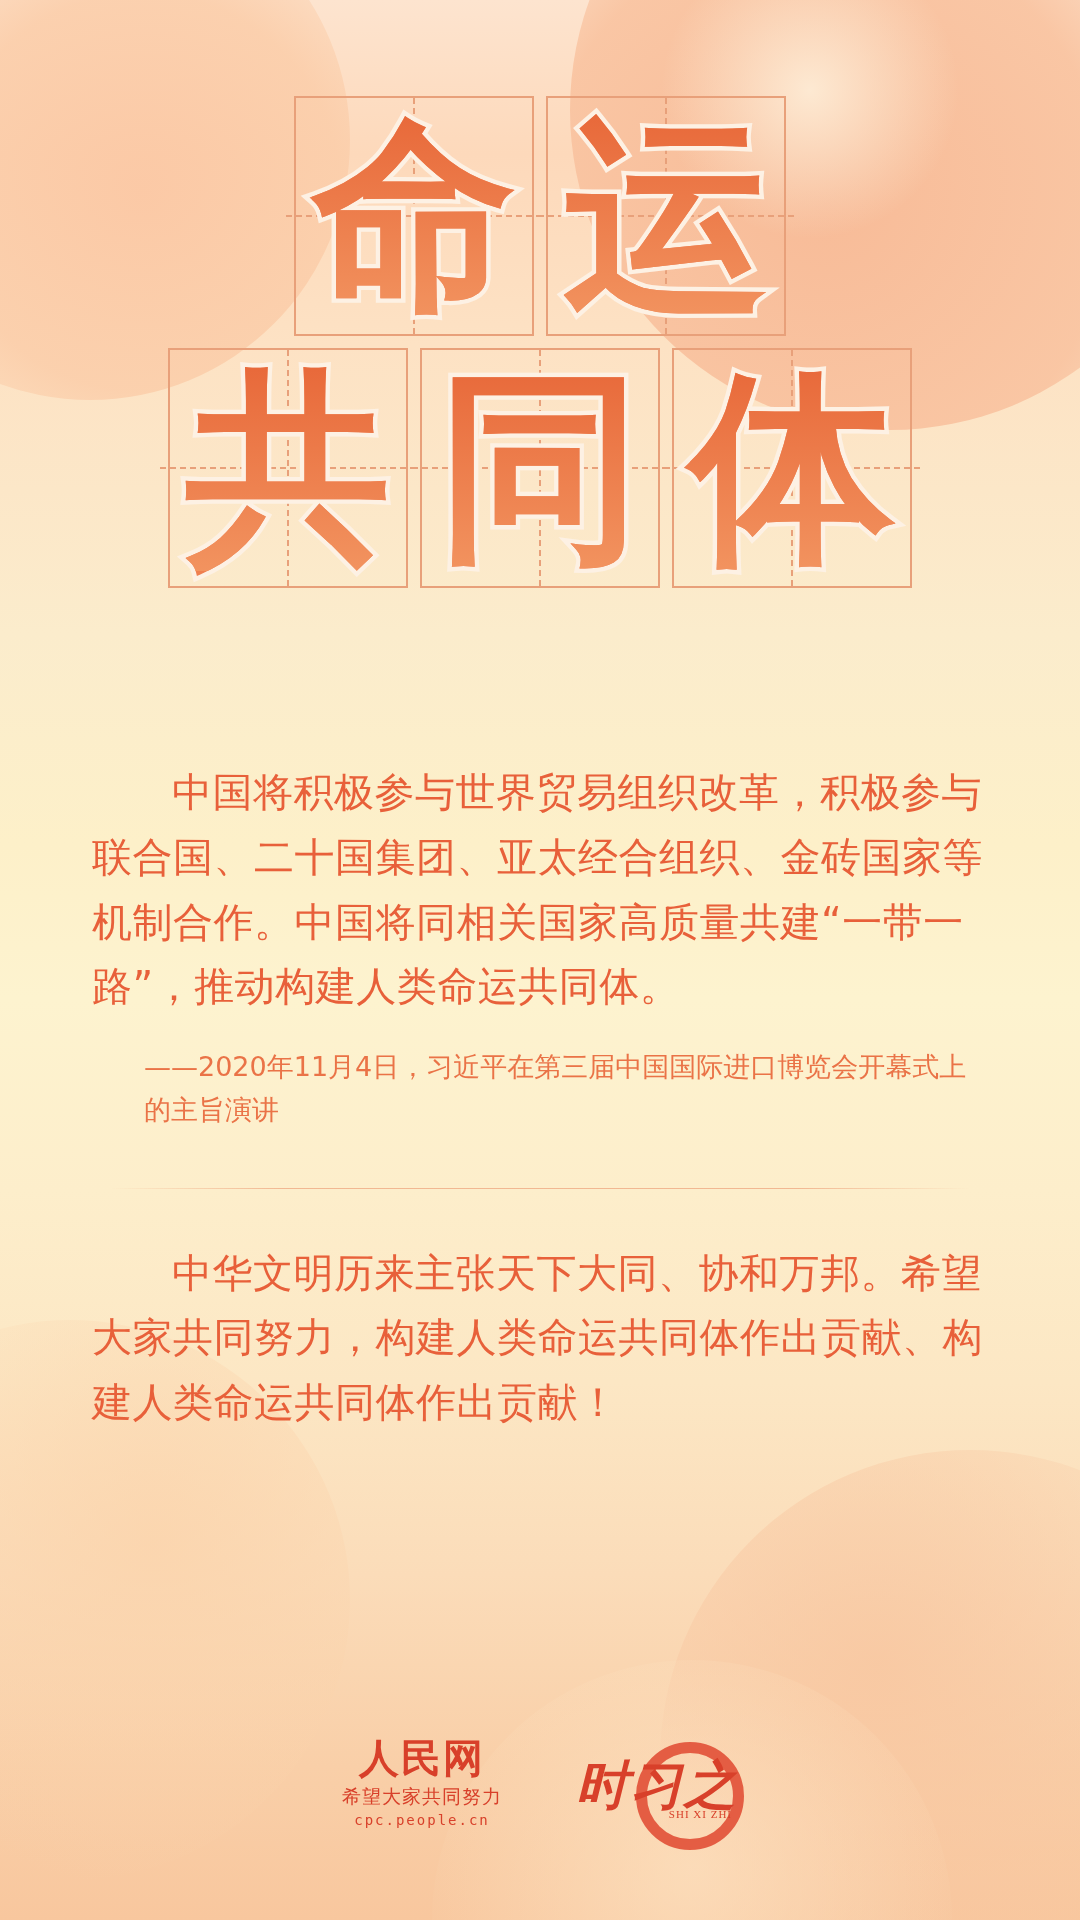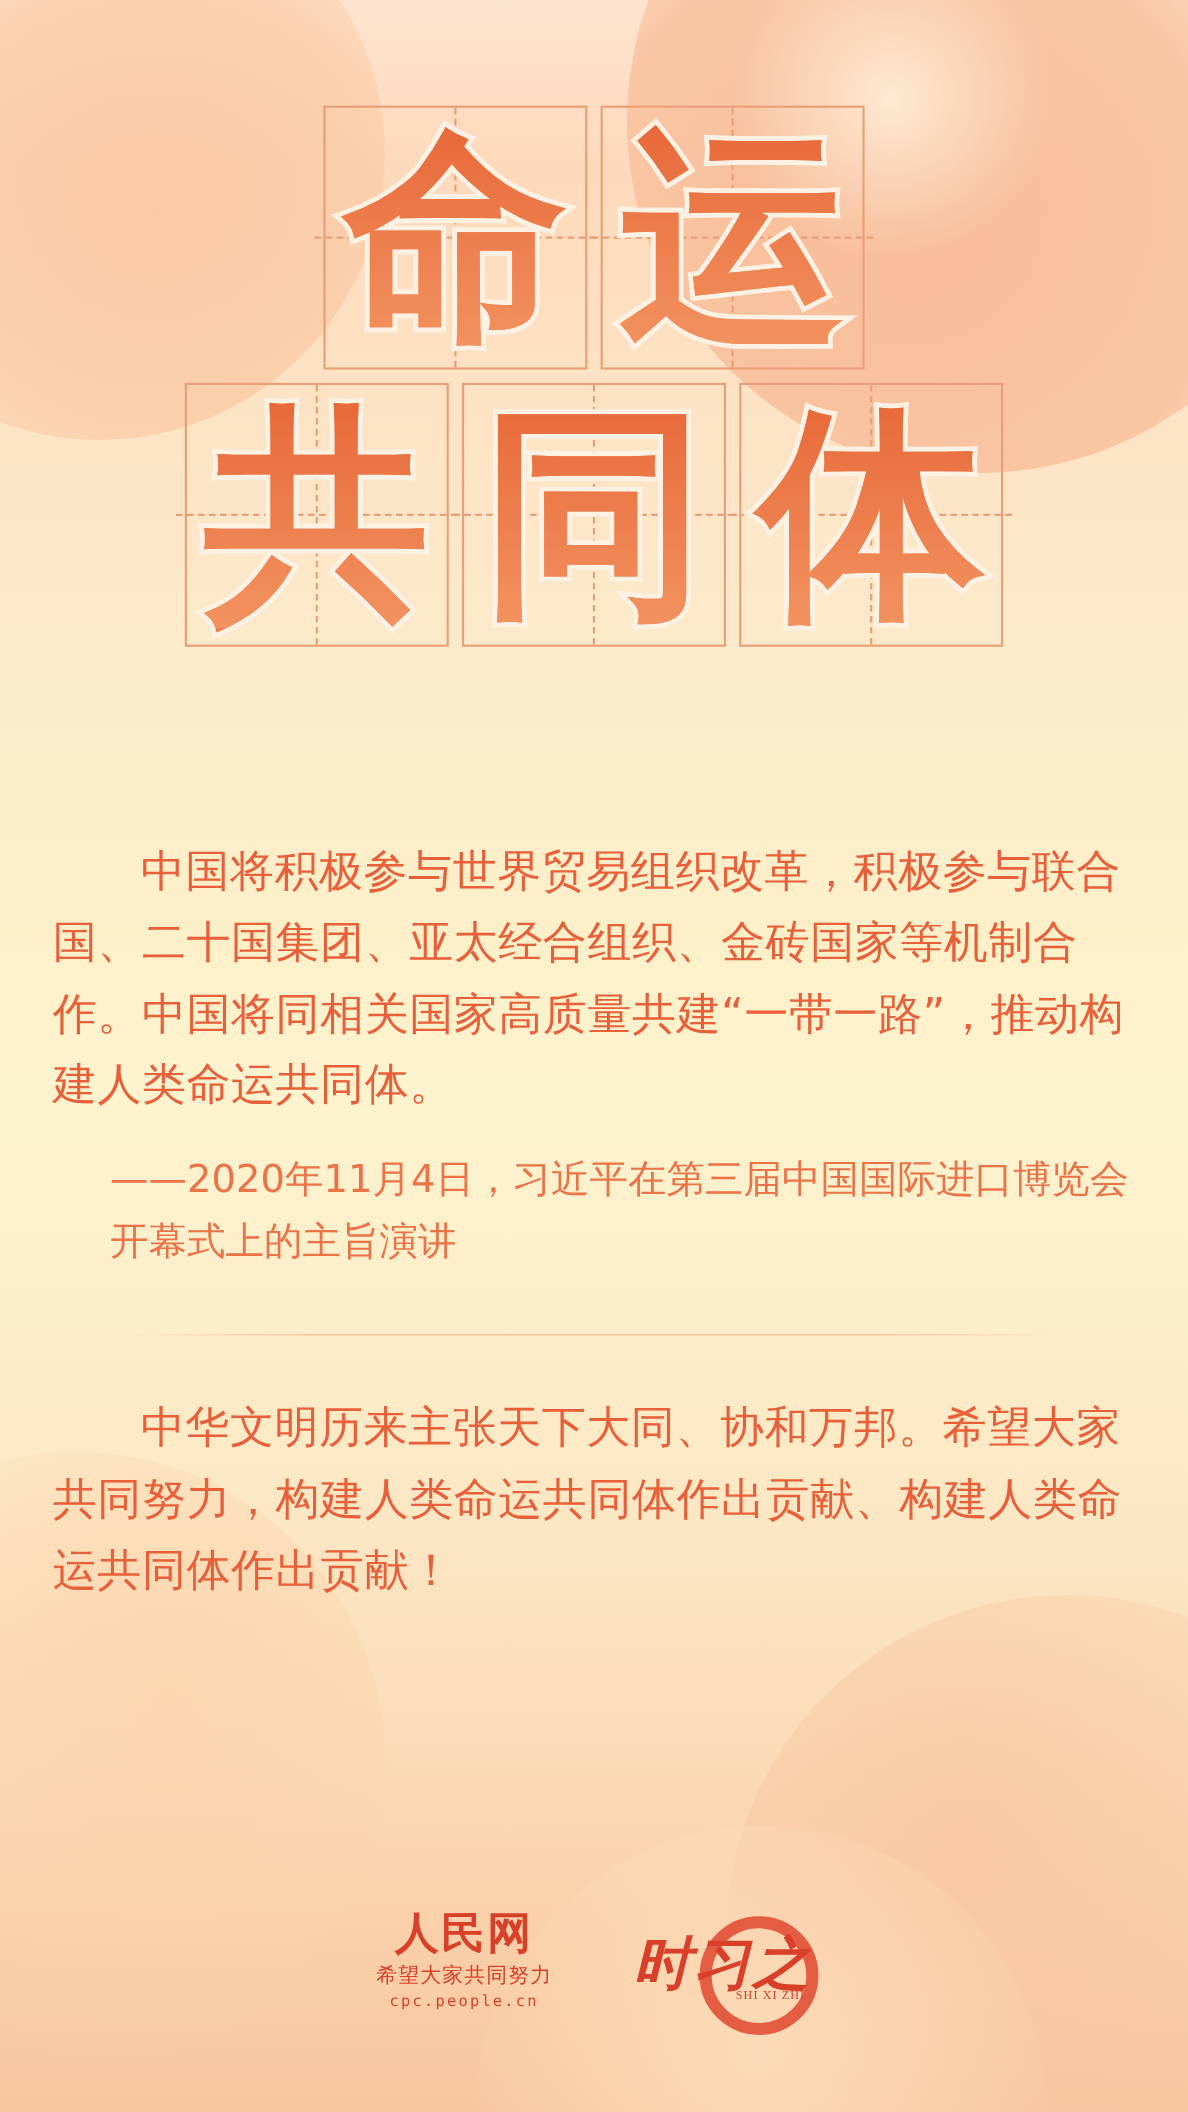--- a/index.html
+++ b/index.html
@@ -139,35 +139,35 @@
     color: transparent;
   }
 
   
   .content {
     position: absolute;
     left: 0; right: 0;
     top: 760px;
   }
   .quote-block {
-    padding: 0 48px;
+    padding: 0 92px;
   }
   .quote-text {
     font-family: "DejaVu Sans", sans-serif;
     font-size: 40px;
     line-height: 1.62;
     color: #e8603a;
     text-indent: 80px;
     letter-spacing: 0.5px;
     font-weight: 500;
   }
   .quote-src {
     margin-top: 26px;
     font-family: "DejaVu Sans", sans-serif;
-    font-size: 35px;
+    font-size: 27px;
     line-height: 1.6;
     color: #ea7347;
     padding-left: 52px;
   }
   .divider {
     height: 1px;
     margin: 56px 110px 52px 110px;
     background: linear-gradient(90deg, rgba(232,140,100,0) 0%, rgba(232,140,100,.55) 20%, rgba(232,140,100,.55) 80%, rgba(232,140,100,0) 100%);
   }
 

